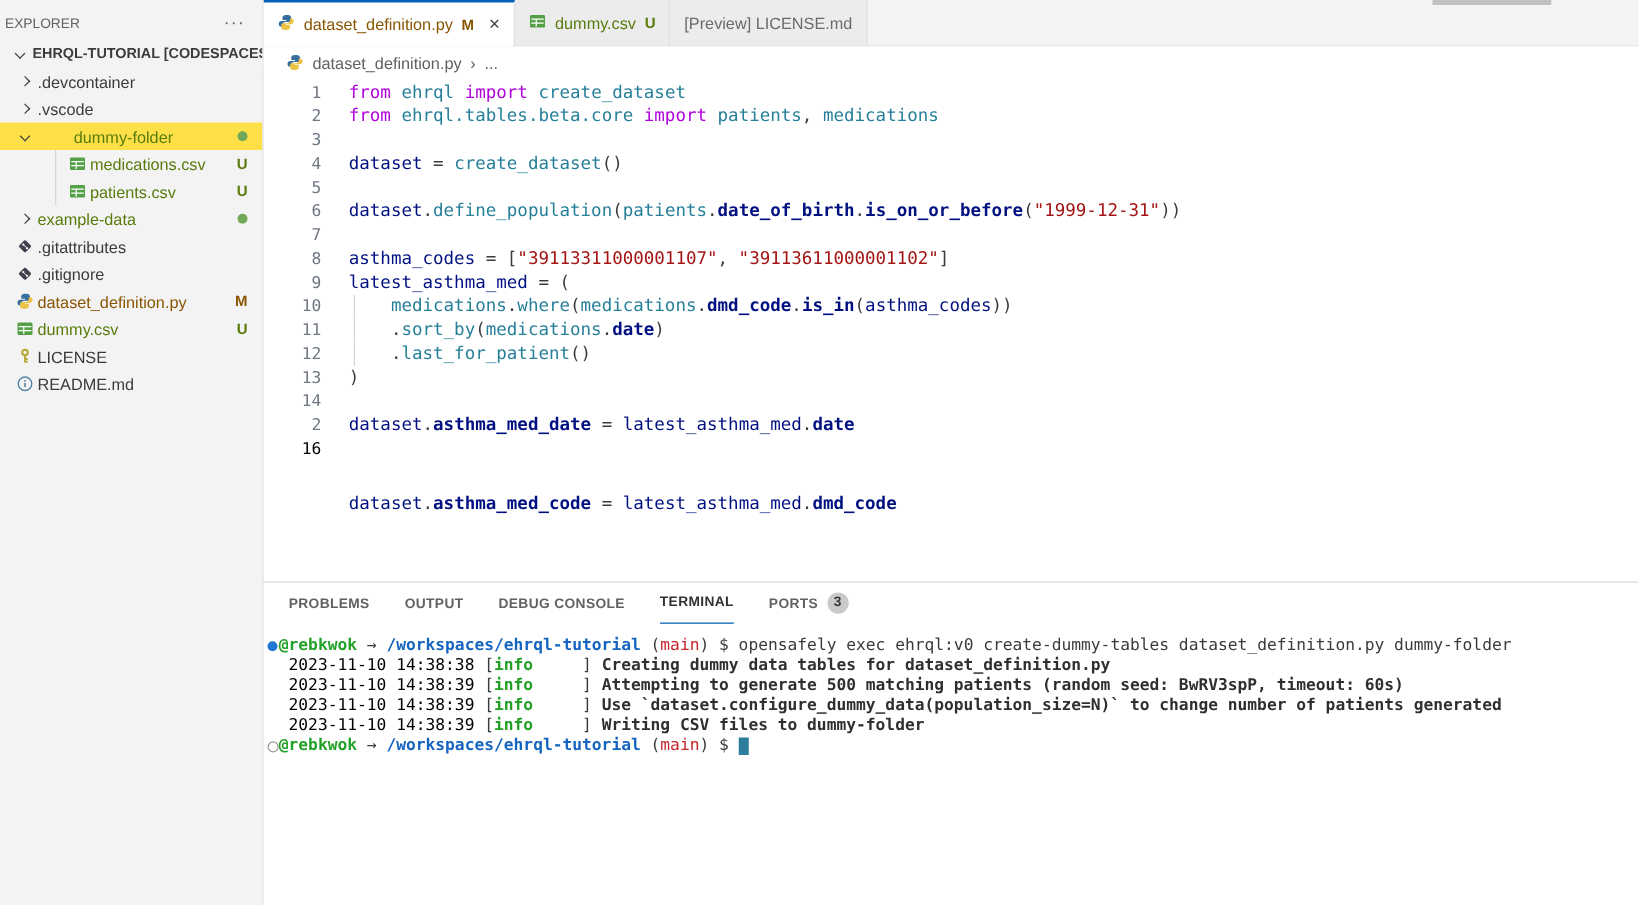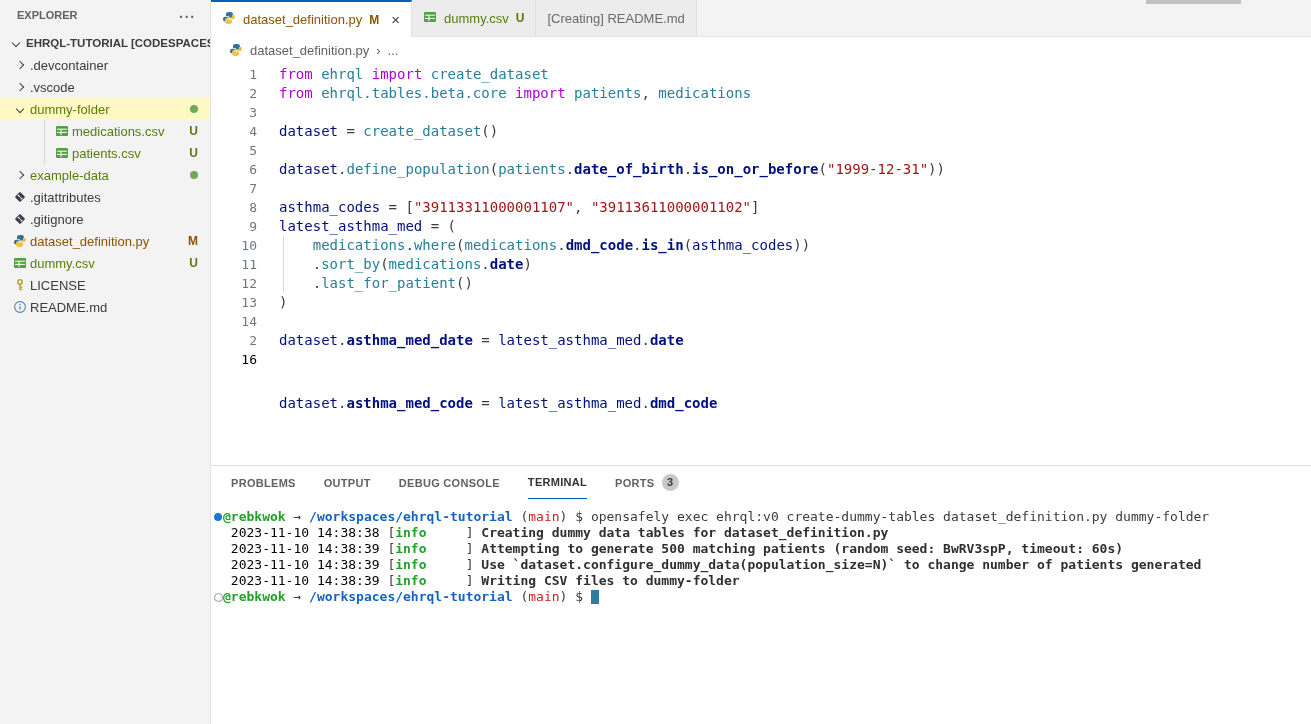--- a/index.html
+++ b/index.html
@@ -1,29 +1,29 @@
 <!DOCTYPE html>
 <html style="--accent: #005fb8; --modified: #895503; --untracked: #587c0c; --kw: #af00db; --type: #267f99; --var: #001080; --str: #a31515; --green: #23a127; --blue: #1464c0; --red: #c5252c;"><head>
 <meta charset="utf-8">
 <style>
   html,body{margin:0;padding:0;background:#fff;}
   .workbench{width:1311px;height:724px;display:flex;overflow:hidden;position:relative;
     font-family:"Liberation Sans",sans-serif;color:#3b3b3b;background:#fff;}
   
   .sidebar{width:210px;flex:none;background:#f3f3f3;border-right:1px solid #e1e1e1;
     display:flex;flex-direction:column;font-size:13px;overflow:hidden;}
-  .sidebar-header{display:flex;justify-content:space-between;align-items:flex-start;
-    padding:9px 14px 7px 17px;font-size:11px;color:#616161;font-weight:bold;}
+  .sidebar-header{display:flex;justify-content:space-between;align-items:flex-end;
+    padding:9px 14px 7px 4px;font-size:11px;color:#616161;}
   .sidebar-menu{font-size:14px;letter-spacing:1px;color:#616161;cursor:pointer;}
   .section-row{display:flex;align-items:center;height:22px;padding-left:6px;
     font-weight:bold;font-size:11.5px;color:#3b3b3b;white-space:nowrap;overflow:hidden;cursor:pointer;}
   .section-row .label{overflow:hidden;text-overflow:clip;white-space:nowrap;}
   .tree{flex:1;overflow:hidden;}
   .row{display:flex;align-items:center;height:22px;padding-left:10px;position:relative;cursor:pointer;white-space:nowrap;}
-  .row.selected{background:#fef9c3;}
+  .row.selected{background:#fde047;gap:29px;}
   .row.nested{padding-left:28px;margin-left:24px;}
   .tguide{position:absolute;left:20px;top:0;bottom:0;width:1px;background:#d6d6d6;}
   .slot{width:20px;flex:none;display:flex;align-items:center;justify-content:center;}
   .slot svg{display:block;}
   .row .label{flex:1;overflow:hidden;}
   .badge{margin-left:auto;margin-right:12px;font-size:12px;font-weight:600;flex:none;}
   .badge.dot{width:8px;height:8px;border-radius:50%;background:#71a857;}
   .c-untracked{color:var(--untracked);}
   .c-modified{color:var(--modified);}
   .chev{display:inline-block;width:5px;height:5px;border-right:1.4px solid #424242;border-bottom:1.4px solid #424242;}
@@ -215,21 +215,21 @@
         </div>
         <div class="tab">
           <span><svg width="14" height="14" viewBox="0 0 14 14">
               <rect x="1" y="2" width="12" height="10" rx="1" fill="#55a047"></rect>
               <path d="M2 5.2h10M2 8.4h10M6 5.2v6" stroke="#fff" stroke-width="1"></path>
             </svg></span>
           <span class="tab-label c-untracked">dummy.csv</span>
           <span class="tbadge c-untracked">U</span>
         </div>
         <div class="tab">
-          <span class="tab-label">[Creating] README.md</span>
+          <span class="tab-label">[Preview] LICENSE.md</span>
         </div>
         <div class="tab-scrollthumb"></div>
     </div>
     <div class="breadcrumb">
       <span id="bc-icon">
           <svg width="14" height="14" viewBox="0 0 14 14">
             <path d="M6.8 1C4.9 1 4 1.9 4 3.2V5h3v.7H3.2C1.9 5.7 1 6.6 1 8.2c0 1.3.7 2.1 2 2.1h1V8.7C4 7.4 5 6.5 6.3 6.5h3C10.4 6.5 11 5.8 11 4.7V3.2C11 1.9 9.8 1 8.4 1z" fill="#366f9d"></path>
             <path d="M7.2 13c1.9 0 2.8-.9 2.8-2.2V9h-3v-.7h3.8c1.3 0 2.2-.9 2.2-2.5 0-1.3-.7-2.1-2-2.1h-1v1.6c0 1.3-1 2.2-2.3 2.2h-3C3.6 7.5 3 8.2 3 9.3v1.5C3 12.1 4.2 13 5.6 13z" fill="#ecc346"></path>
           </svg>
         </span>

